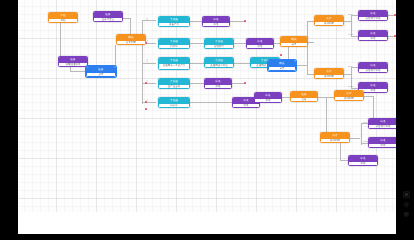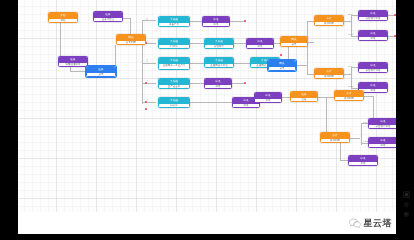--- a/index.html
+++ b/index.html
@@ -316,21 +316,14 @@
     </svg>
     <svg class="ti" viewBox="0 0 16 16">
       <circle cx="8" cy="8" r="3" fill="none" stroke="#555" stroke-width="1.4"></circle>
       <circle cx="8" cy="8" r="6" fill="none" stroke="#555" stroke-width="1.2" stroke-dasharray="1.6 1.6"></circle>
     </svg>
     <svg class="ti" viewBox="0 0 16 16">
       <path d="M2 5h12M2 9h12M5 2v12M9 2v12" stroke="#555" stroke-width="1.3" fill="none"></path>
     </svg>
   </div>
 
-  <div id="watermark">
-    <svg id="wm-logo" viewBox="0 0 24 22">
-      <path d="M9 2C4.6 2 1 4.9 1 8.5c0 2 1.1 3.8 2.9 5L3.2 16l2.7-1.4c1 .3 2 .5 3.1.5.3 0 .6 0 .9-.05C9.6 14.3 9.5 13.6 9.5 13c0-3.4 3.3-6.1 7.4-6.1.3 0 .6 0 .9.05C17 4 13.4 2 9 2z" fill="none" stroke="#555" stroke-width="1.1"></path>
-      <path d="M23 13c0-2.9-2.9-5.2-6.5-5.2S10 10.1 10 13s2.9 5.2 6.5 5.2c.8 0 1.5-.1 2.2-.3l2.1 1.1-.6-1.9c1.7-1 2.8-2.5 2.8-4.1z" fill="none" stroke="#555" stroke-width="1.1"></path>
-    </svg>
-    <span id="wm-text">星云塔</span>
-  </div>
 
 </div>
 
 </body></html>

